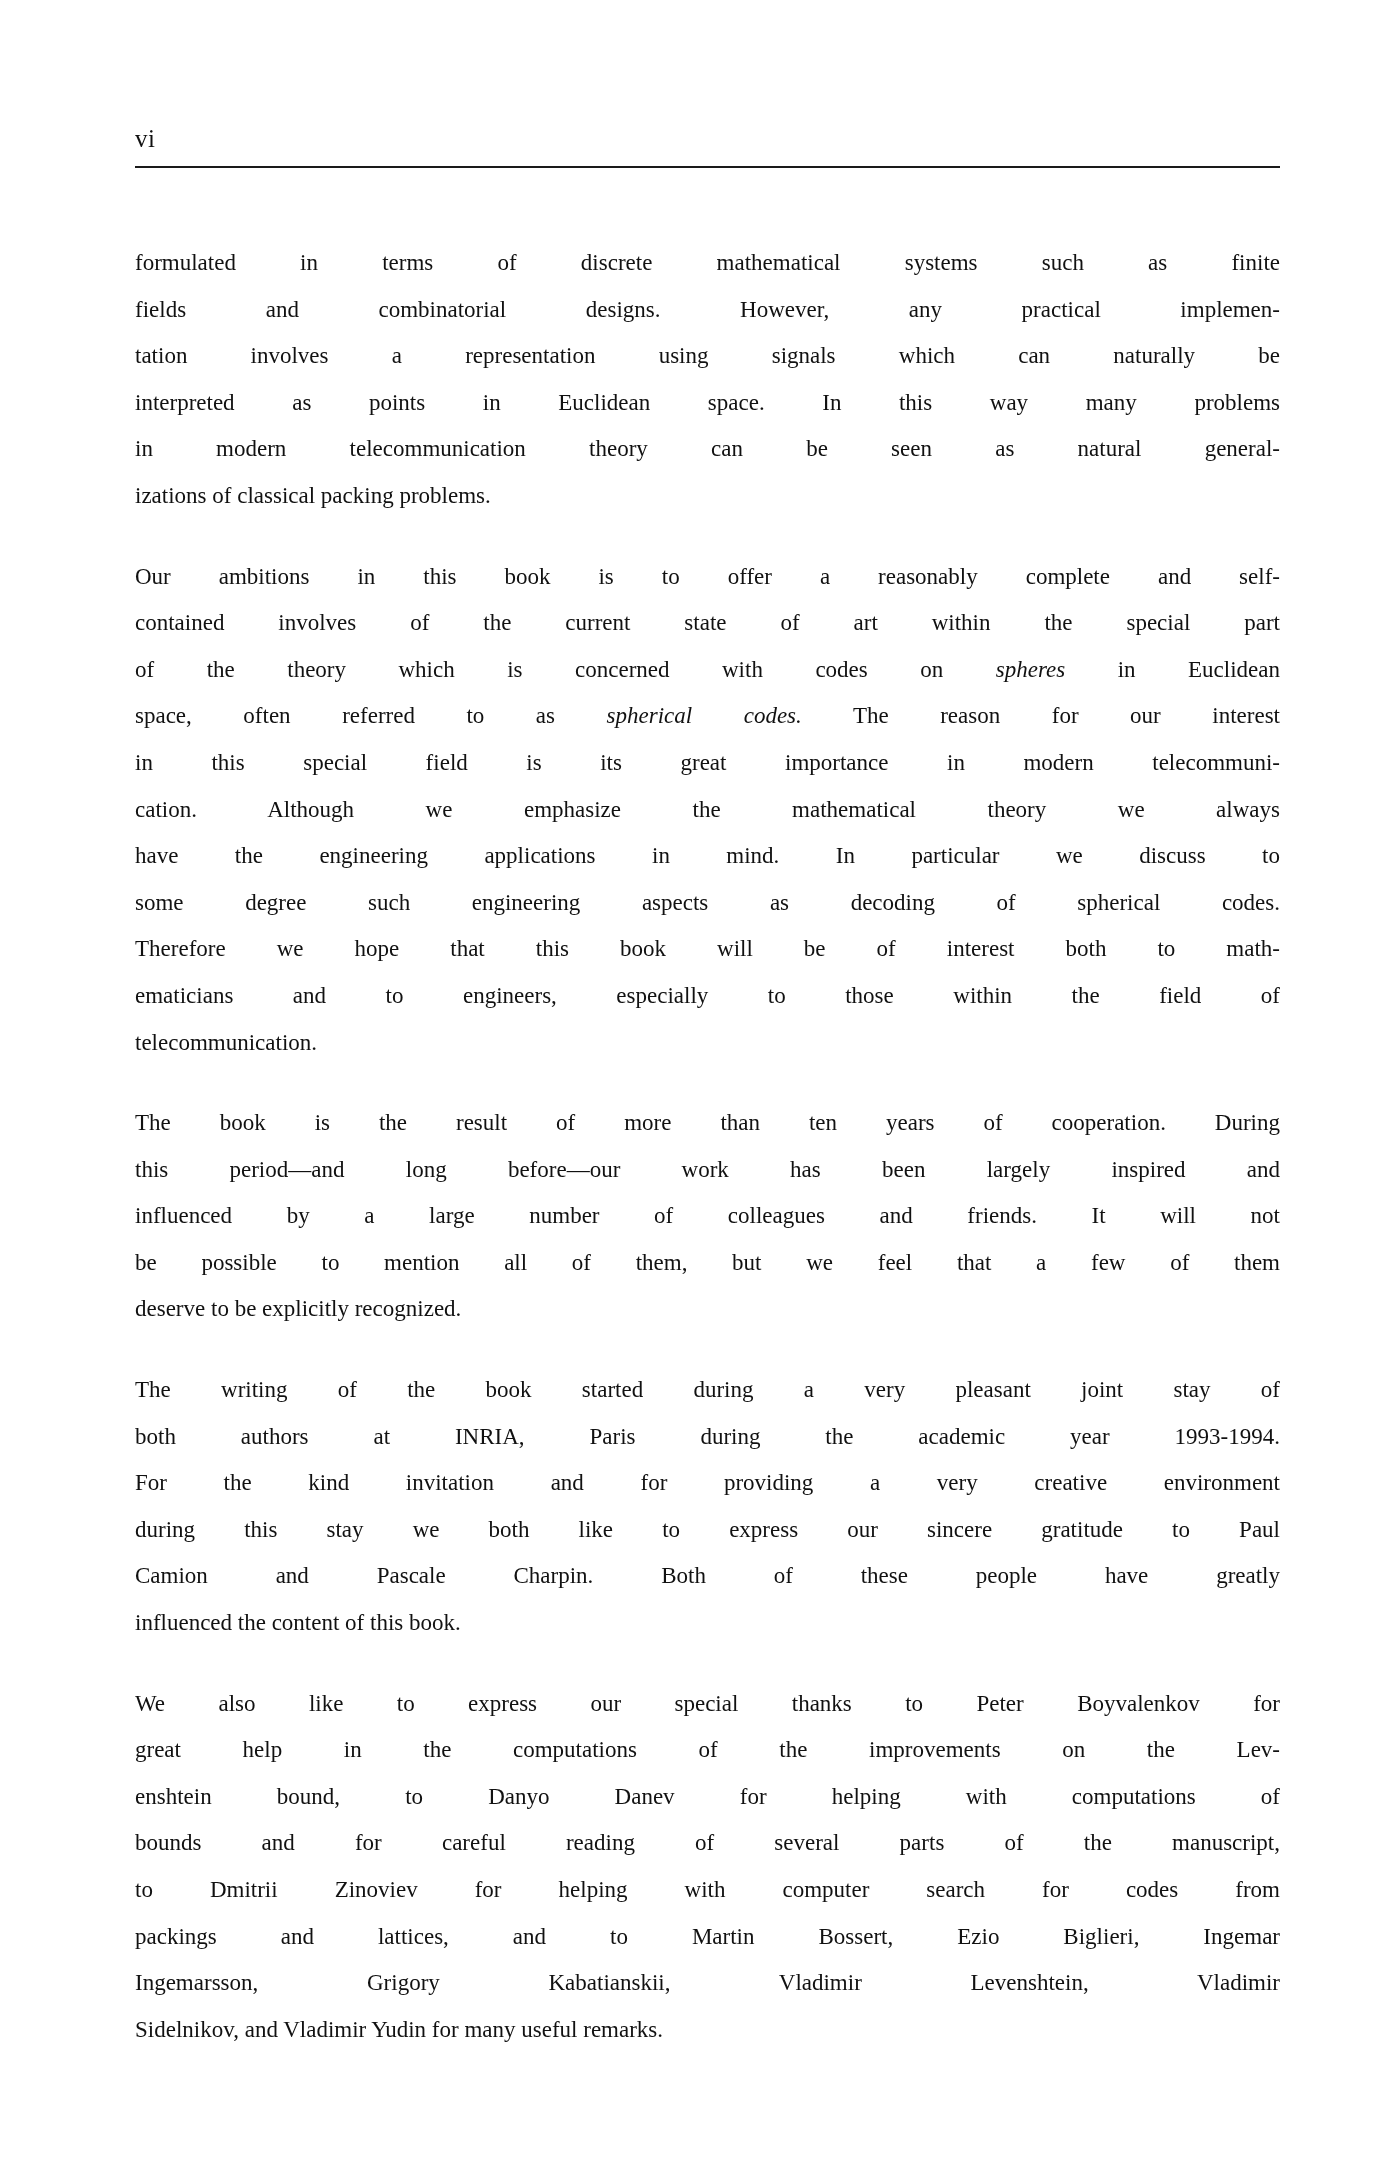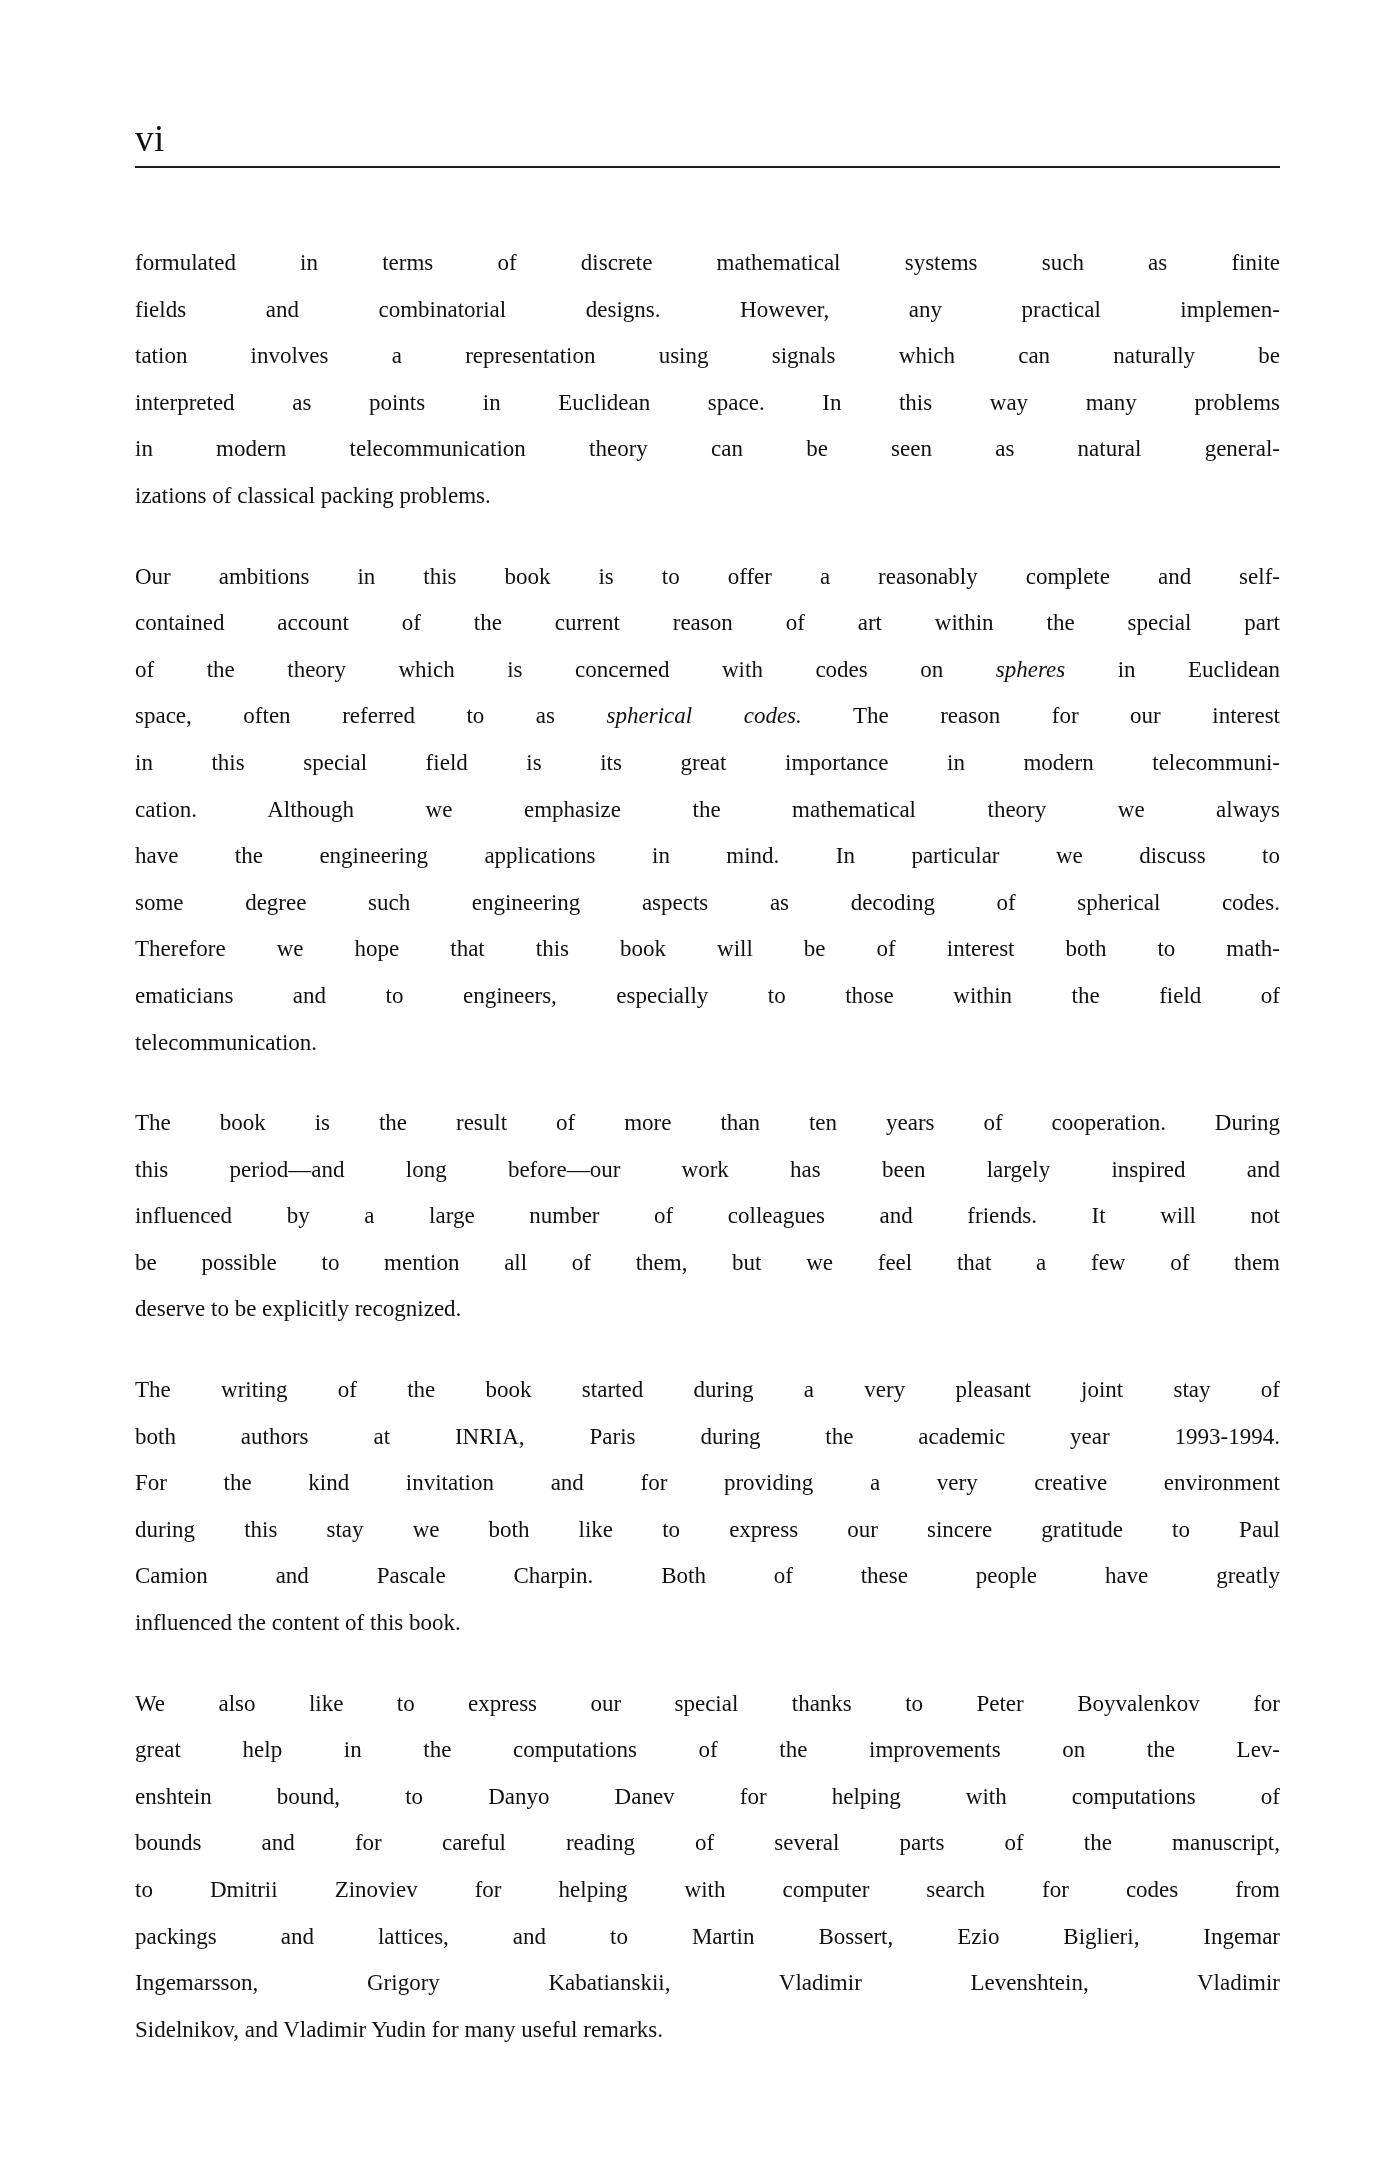--- a/index.html
+++ b/index.html
@@ -22,21 +22,21 @@
       width: 1145px;
     }
     .running-head {
       position: relative;
       height: 60px;
     }
     .page-number {
       position: absolute;
       left: 0;
       top: 12px;
-      font-size: 37px;
+      font-size: 25px;
       line-height: 33px;
       letter-spacing: 0.5px;
     }
     .head-rule {
       position: absolute;
       left: 0;
       top: 56px;
       width: 1145px;
       height: 0;
       border-top: 2px solid #1a1a1a;
@@ -80,21 +80,21 @@
       <div class="paragraph">
         <span class="line">formulated in terms of discrete mathematical systems such as finite</span>
         <span class="line">fields and combinatorial designs. However, any practical implemen-</span>
         <span class="line">tation involves a representation using signals which can naturally be</span>
         <span class="line">interpreted as points in Euclidean space. In this way many problems</span>
         <span class="line">in modern telecommunication theory can be seen as natural general-</span>
         <span class="line last">izations of classical packing problems.</span>
       </div>
       <div class="paragraph">
         <span class="line">Our ambitions in this book is to offer a reasonably complete and self-</span>
-        <span class="line">contained account of the current reason of art within the special part</span>
+        <span class="line">contained involves of the current state of art within the special part</span>
         <span class="line"><span>of the theory which is concerned with codes on </span><em>spheres</em><span> in Euclidean</span></span>
         <span class="line"><span>space, often referred to as </span><em>spherical codes.</em><span> The reason for our interest</span></span>
         <span class="line">in this special field is its great importance in modern telecommuni-</span>
         <span class="line">cation. Although we emphasize the mathematical theory we always</span>
         <span class="line">have the engineering applications in mind. In particular we discuss to</span>
         <span class="line">some degree such engineering aspects as decoding of spherical codes.</span>
         <span class="line">Therefore we hope that this book will be of interest both to math-</span>
         <span class="line">ematicians and to engineers, especially to those within the field of</span>
         <span class="line last">telecommunication.</span>
       </div>

